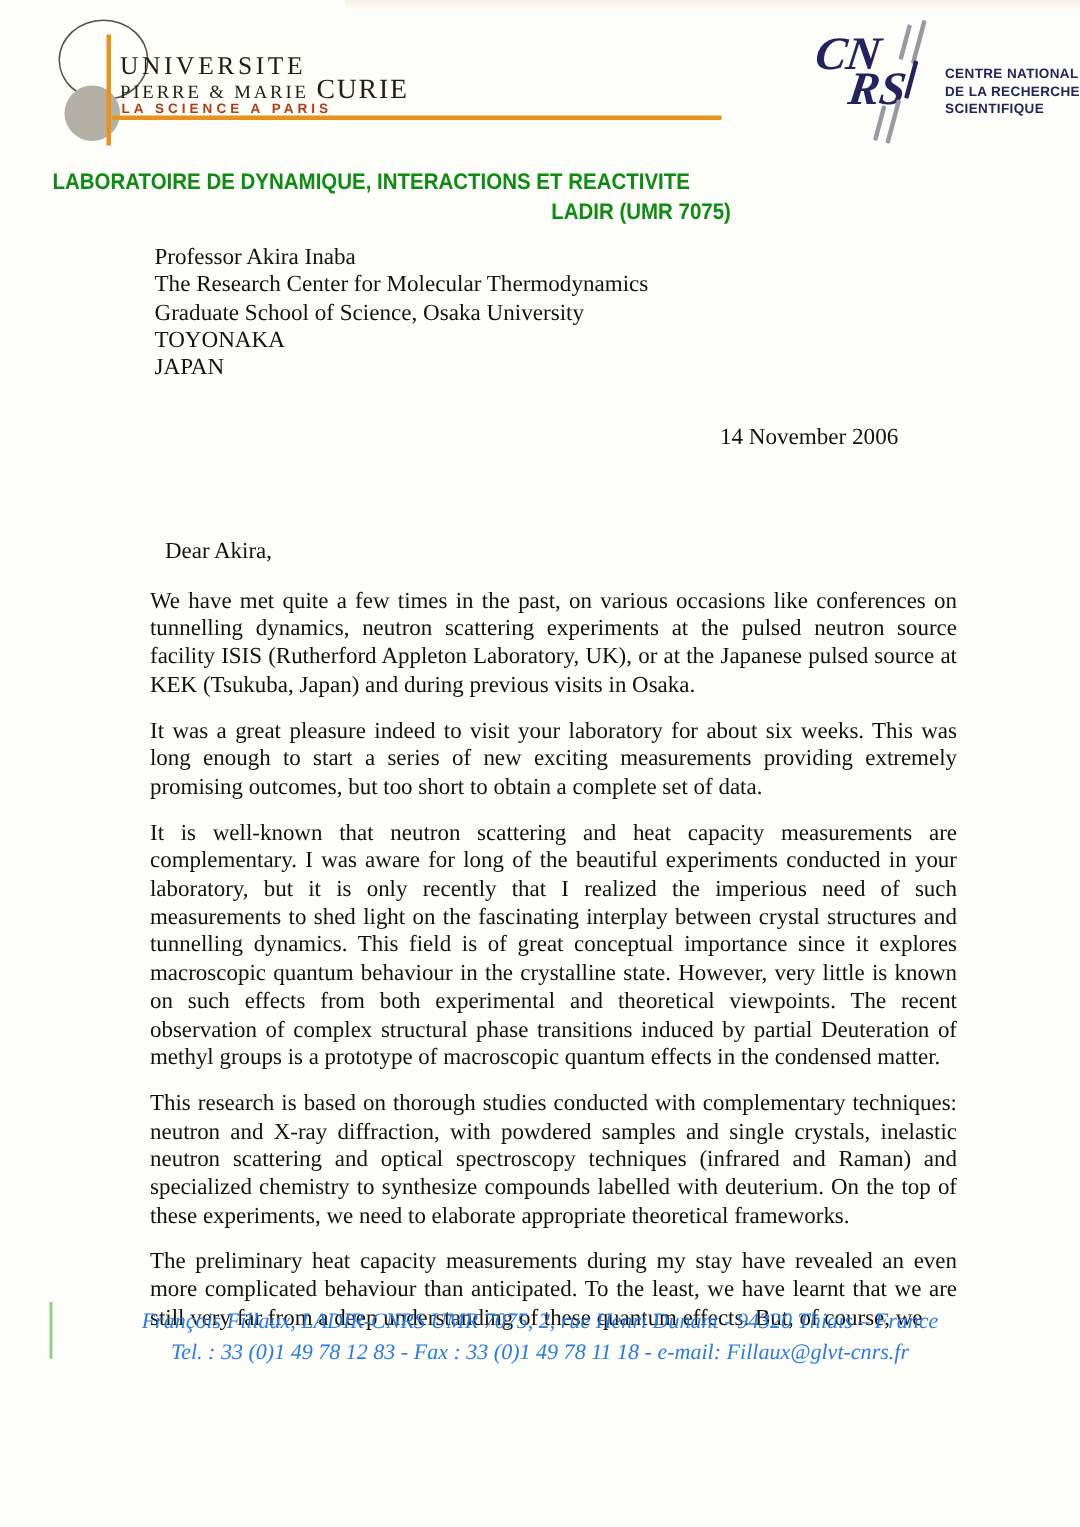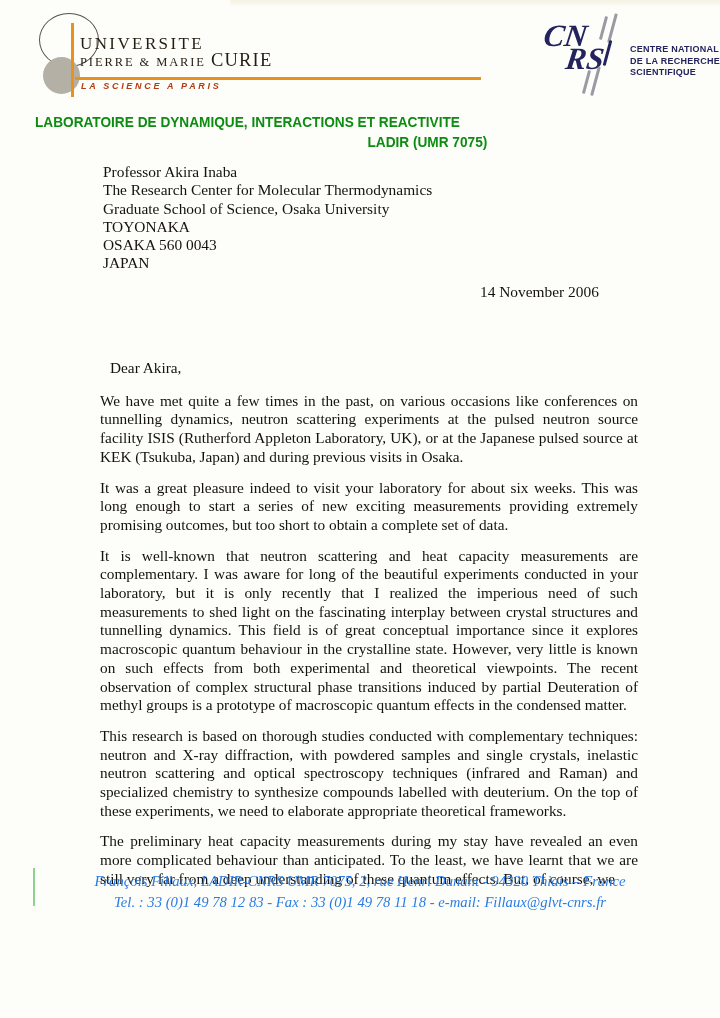--- a/index.html
+++ b/index.html
@@ -27,23 +27,23 @@
     position: absolute; left: 8px; top: 47px; width: 37px; height: 37px;
     background: #b5b0a6; border-radius: 50%;
   }
   .upmc .vline { position: absolute; left: 36px; top: 13px; width: 3px; height: 74px; background: #e8921c; }
   .upmc .txt { position: absolute; left: 45px; top: 25px; color: #241d12; font-weight: normal; white-space: nowrap; }
   .upmc .l1 { font-size: 17px; letter-spacing: 2.4px; line-height: 17px; }
   .upmc .l2 { font-size: 12.5px; letter-spacing: 1.9px; line-height: 16px; }
   .upmc .l2 .curie { font-size: 18.5px; letter-spacing: 1.2px; }
   .upmc .hline { position: absolute; left: 40px; top: 67px; width: 406px; height: 2.5px; background: #e8921c; }
   .upmc .tagline {
-    position: absolute; left: 46px; top: 71px;
+    position: absolute; left: 46px; top: 57px;
     font-family: "Liberation Sans", sans-serif; font-size: 9px; font-weight: bold;
-    letter-spacing: 2.7px; color: #b33d12; white-space: nowrap; font-style: italic;
+    letter-spacing: 2.7px; color: #b33d12; white-space: nowrap;
   }
 
   
   .cnrs { position: absolute; left: 538px; top: 16px; width: 180px; height: 84px; color: #23235e; }
   .cnrs .mark { position: absolute; left: 0; top: 2px; width: 92px; height: 76px; }
   .cnrs .cn, .cnrs .rs {
     position: absolute; font-family: "Liberation Serif", serif;
     font-style: italic; font-weight: bold; font-size: 31px; line-height: 31px;
     transform: skewX(-8deg);
   }
@@ -125,21 +125,20 @@
 <div class="labhead">
   <div>LABORATOIRE DE DYNAMIQUE, INTERACTIONS ET REACTIVITE</div>
   <div class="unit">LADIR (UMR 7075)</div>
 </div>
 
 <div class="recipient">
   <div>Professor Akira Inaba</div>
   <div>The Research Center for Molecular Thermodynamics</div>
   <div>Graduate School of Science, Osaka University</div>
   <div>TOYONAKA</div>
-  <div>OSAKA 560 0043</div>
   <div>JAPAN</div>
 </div>
 
 <div class="date">14 November 2006</div>
 
 <div class="letterbody">
   <p class="salutation">Dear Akira,</p>
   <p>We have met quite a few times in the past, on various occasions like conferences on tunnelling dynamics, neutron scattering experiments at the pulsed neutron source facility ISIS (Rutherford Appleton Laboratory, UK), or at the Japanese pulsed source at KEK (Tsukuba, Japan) and during previous visits in Osaka.</p>
   <p>It was a great pleasure indeed to visit your laboratory for about six weeks. This was long enough to start a series of new exciting measurements providing extremely promising outcomes, but too short to obtain a complete set of data.</p>
   <p>It is well-known that neutron scattering and heat capacity measurements are complementary. I was aware for long of the beautiful experiments conducted in your laboratory, but it is only recently that I realized the imperious need of such measurements to shed light on the fascinating interplay between crystal structures and tunnelling dynamics. This field is of great conceptual importance since it explores macroscopic quantum behaviour in the crystalline state. However, very little is known on such effects from both experimental and theoretical viewpoints. The recent observation of complex structural phase transitions induced by partial Deuteration of methyl groups is a prototype of macroscopic quantum effects in the condensed matter.</p>

